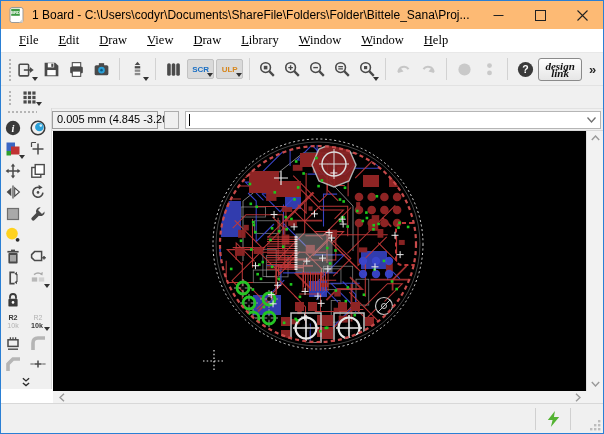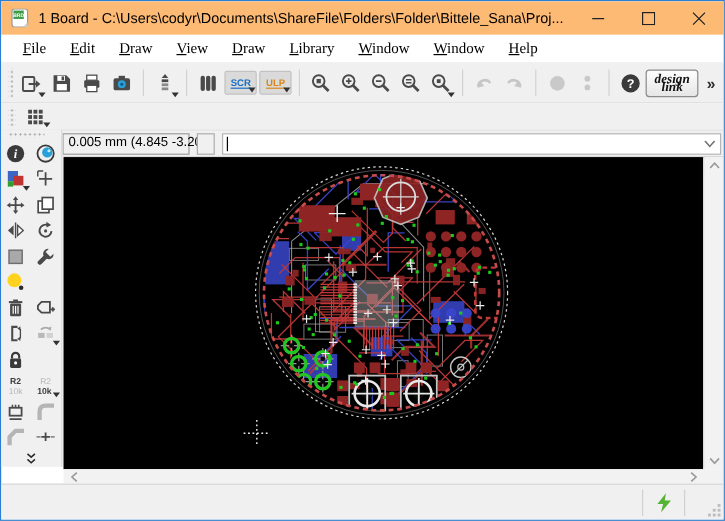--- a/index.html
+++ b/index.html
@@ -24,21 +24,21 @@
   .toolbar { position:absolute; left:0; top:52px; right:0; height:33px; background:#f0f0f0;
     display:flex; align-items:center; border-bottom:1px solid #e2e2e2; padding-left:3px; }
   .toolbar2 { position:absolute; left:0; top:85px; right:0; height:23px; background:#f0f0f0;
     display:flex; align-items:center; border-bottom:1px solid #e2e2e2; padding-left:3px; }
   .vhandle { width:6px; height:24px; margin:0 3px;
     background-image:radial-gradient(#b5b5b5 32%, transparent 34%); background-size:4px 4px; background-position:1px 1px;}
   .vhandle.short { height:16px; }
   .tb-btn { width:23px; height:26px; display:flex; align-items:center; justify-content:center;
     position:relative; margin:0 1px; border-radius:2px; }
   .tb-btn.wide { width:27px; background:#dadada; height:20px; border:1px solid #c2c2c2; }
-  .tb-btn .lbl { font-size:8px; font-weight:bold;text-decoration:underline; }
+  .tb-btn .lbl { font-size:8px; font-weight:bold; }
   .tb-sep { width:1px; height:22px; background:#d2d2d2; margin:0 5px; }
   .dd-mark { position:absolute; right:0px; bottom:1px; width:0; height:0;
     border-left:3.2px solid transparent; border-right:3.2px solid transparent; border-top:4px solid #333; }
   .design-link-btn { margin-left:auto; width:62px; height:23px; border:1px solid #8a8a8a; border-radius:3px;
     background:linear-gradient(#fdfdfd,#e6e6e6); position:relative;
     font-family:"Liberation Serif", serif; font-style:italic; font-weight:bold;
     line-height:9px; text-align:center; padding-top:3px; }
   .design-link-btn .l1 { display:block; font-size:11px; }
   .design-link-btn .l2 { display:block; font-size:11px; margin-left:0; margin-top:-2px; }
   .overflow { width:30px; text-align:center; font-weight:bold; color:#2b2b2b; font-size:13px; }

